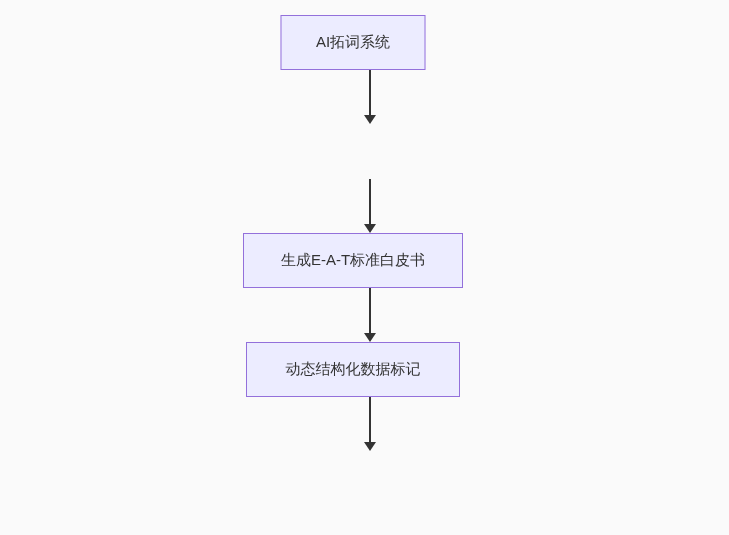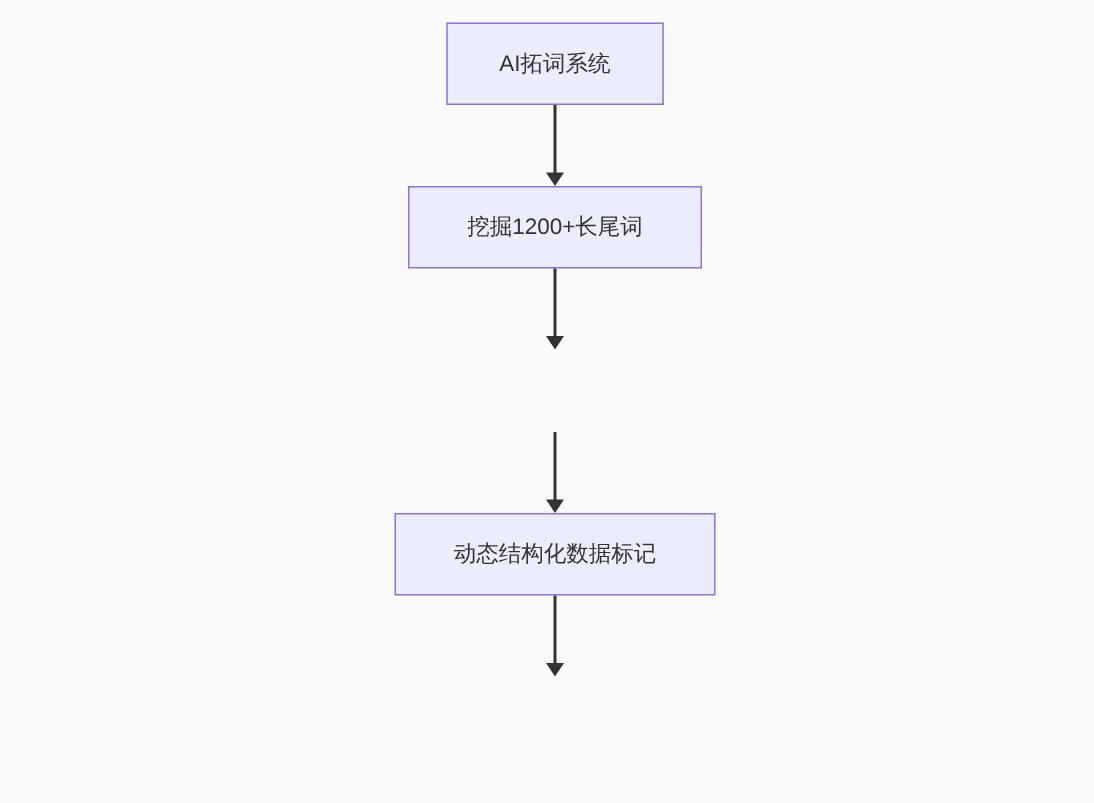--- a/index.html
+++ b/index.html
@@ -15,21 +15,21 @@
     background: var(--page-bg);
     font-family: "Liberation Sans", "DejaVu Sans", sans-serif;
     overflow: hidden;
   }
   .canvas {
     position: relative;
     width: 729px; height: 535px;
   }
   .node {
     position: absolute;
-    left: 370px;
+    left: 353px;
     transform: translateX(-50%);
     height: 55px;
     background: var(--node-fill);
     border: 1.4px solid var(--node-border);
     display: flex;
     align-items: center;
     justify-content: center;
     color: var(--text-color);
     font-size: 15px;
     white-space: nowrap;
@@ -67,29 +67,29 @@
 
   <div class="node" style="top:15px; width:145px">
     <span>AI拓词系统</span>
   </div>
 
   <div class="edge" style="top:70px; height:54px">
     <div class="edge-line"></div>
     <div class="edge-arrowhead"></div>
   </div>
 
-  <div class="node" style="top:124px; width:196px">
-    <span>挖掘1200+长尾词</span>
-  </div>
 
   <div class="edge" style="top:179px; height:54px">
     <div class="edge-line"></div>
     <div class="edge-arrowhead"></div>
   </div>
 
+  <div class="node" style="top:233px; width:220px">
+    <span>生成E-A-T标准白皮书</span>
+  </div>
 
   <div class="edge" style="top:288px; height:54px">
     <div class="edge-line"></div>
     <div class="edge-arrowhead"></div>
   </div>
 
   <div class="node" style="top:342px; width:214px">
     <span>动态结构化数据标记</span>
   </div>
 

